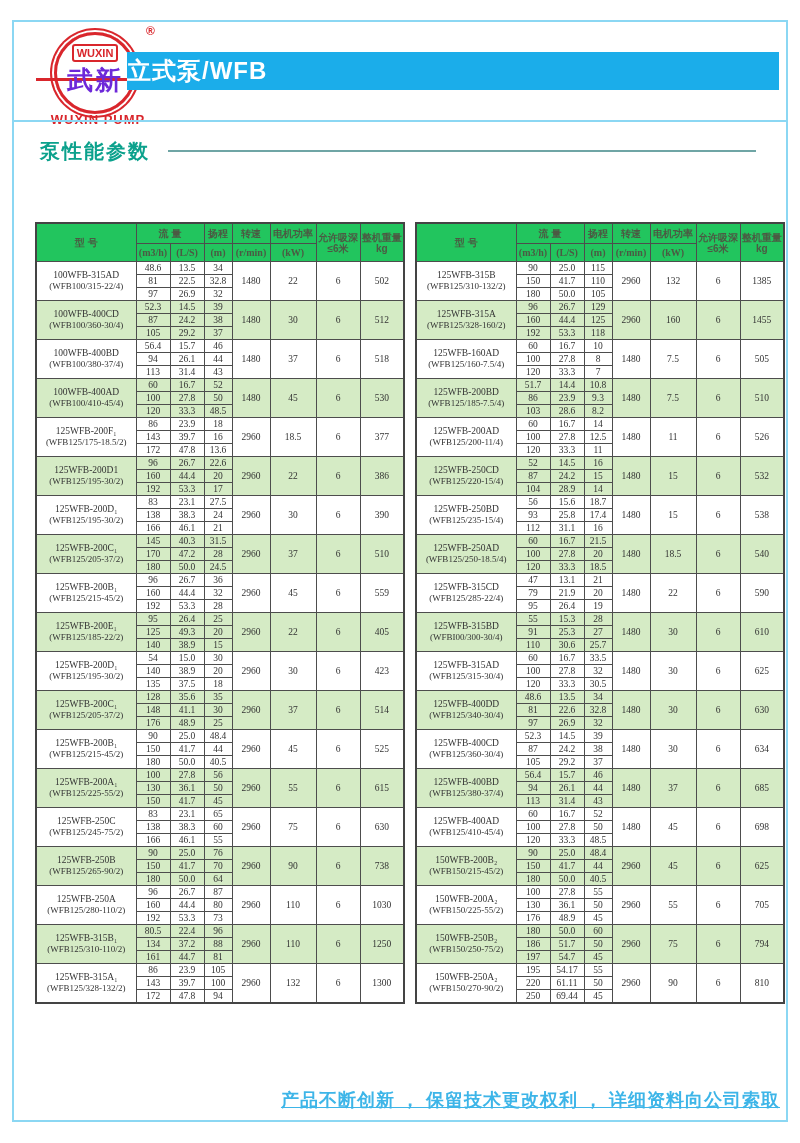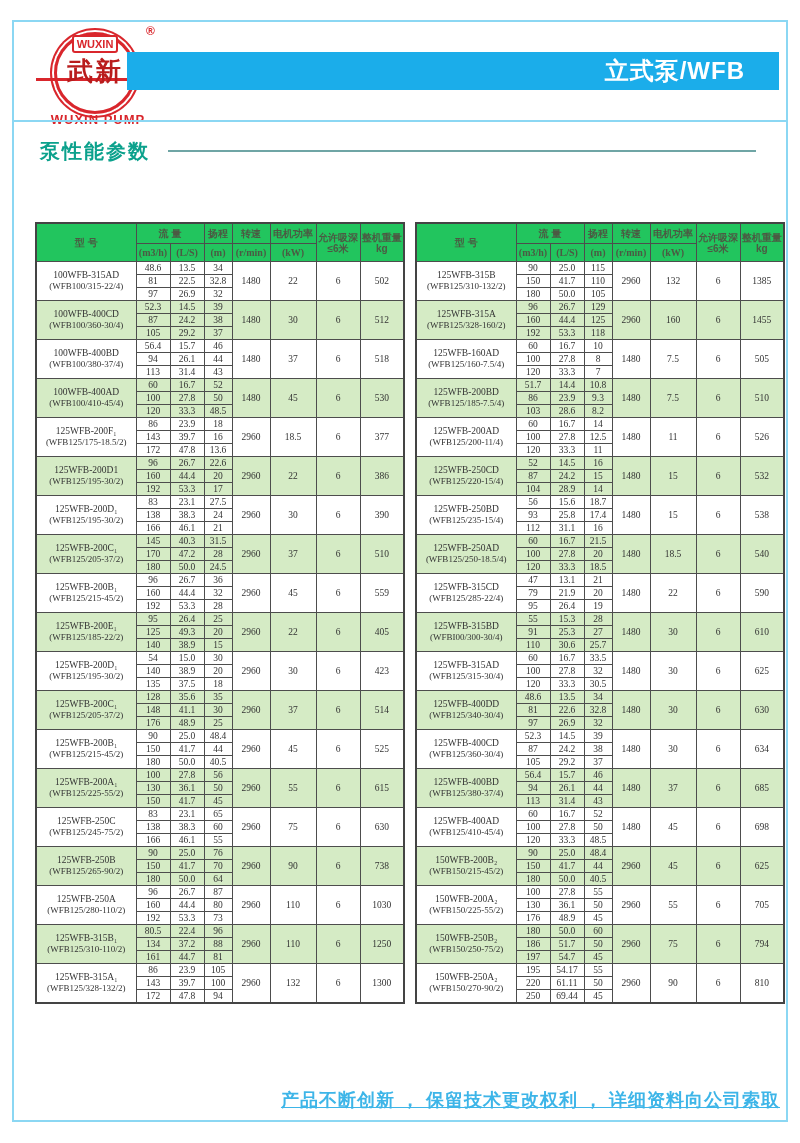--- a/index.html
+++ b/index.html
@@ -13,30 +13,30 @@
   }
   
   .logo{position:absolute;left:14px;top:4px;width:140px;height:116px;}
   .logo-circle{
     position:absolute;left:26px;top:6px;width:76px;height:76px;border-radius:50%;
     border:3px solid #d9262c;box-shadow:0 0 0 2px #fff, 0 0 0 4px #d9262c;
     display:flex;flex-direction:column;align-items:center;justify-content:flex-start;
   }
   .logo-line{position:absolute;left:8px;top:52px;width:114px;height:3px;background:#d9262c;}
   .logo-box{
-    border:2px solid #d9262c;border-radius:3px;padding:0 3px;
+    margin-top:9px;border:2px solid #d9262c;border-radius:3px;padding:0 3px;
     color:#d9262c;font-weight:bold;font-size:11px;line-height:14px;background:#fff;z-index:2;
   }
-  .logo-cn{color:#b91c1c;font-weight:bold;font-size:26px;line-height:30px;letter-spacing:2px;z-index:2;margin-top:3px;}
+  .logo-cn{color:#6d28d9;font-weight:bold;font-size:26px;line-height:30px;letter-spacing:2px;z-index:2;margin-top:3px;}
   .logo-reg{position:absolute;left:118px;top:-2px;color:#d9262c;font-size:12px;font-weight:bold;}
   .logo-caption{position:absolute;left:0;top:86px;width:140px;text-align:center;color:#d9262c;font-weight:bold;font-size:13px;letter-spacing:1px;}
   
   .banner{
     position:absolute;left:113px;top:30px;right:7px;height:38px;background:#1badea;
-    display:flex;align-items:center;justify-content:flex-end;
+    display:flex;align-items:center;
   }
   .banner-title{color:#ffffff;font-weight:bold;font-size:24px;padding-right:34px;letter-spacing:1px;}
   .header-divider{position:absolute;left:0;top:98px;width:100%;height:2px;background:#8bd7f3;}
   
   .section-title{
     position:absolute;left:26px;top:114px;right:30px;height:30px;
     display:flex;align-items:center;gap:12px;color:#0ba18c;
   }
   .st-cn{font-size:20px;font-weight:bold;letter-spacing:2px;}
   .st-en{font-size:16px;font-family:"DejaVu Sans Mono", monospace;}

